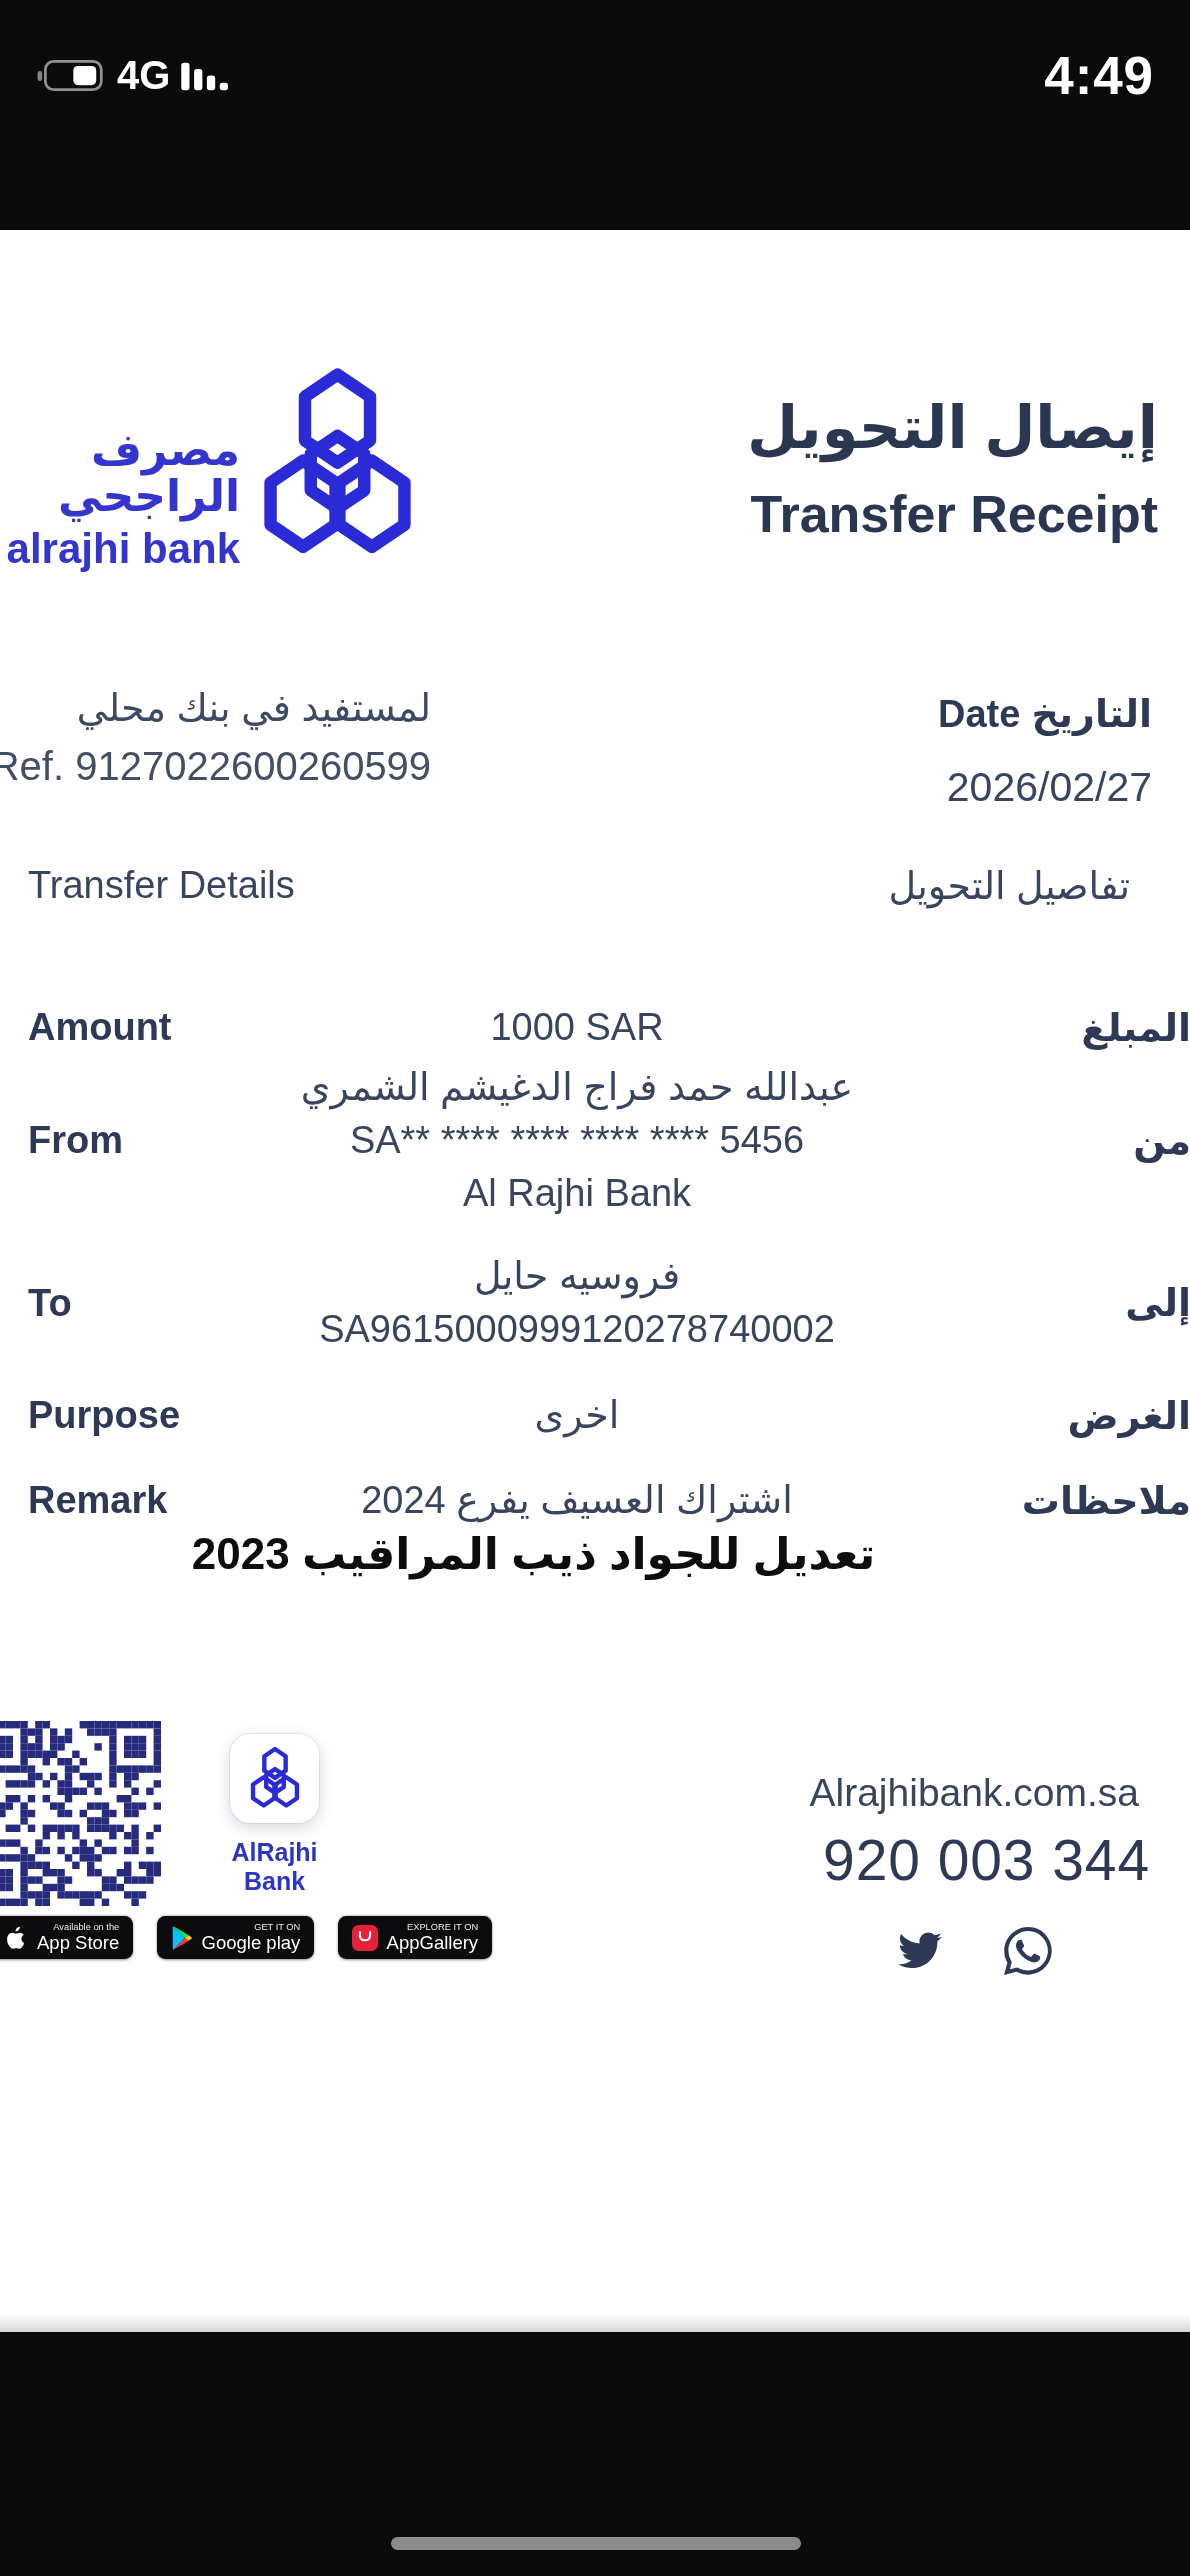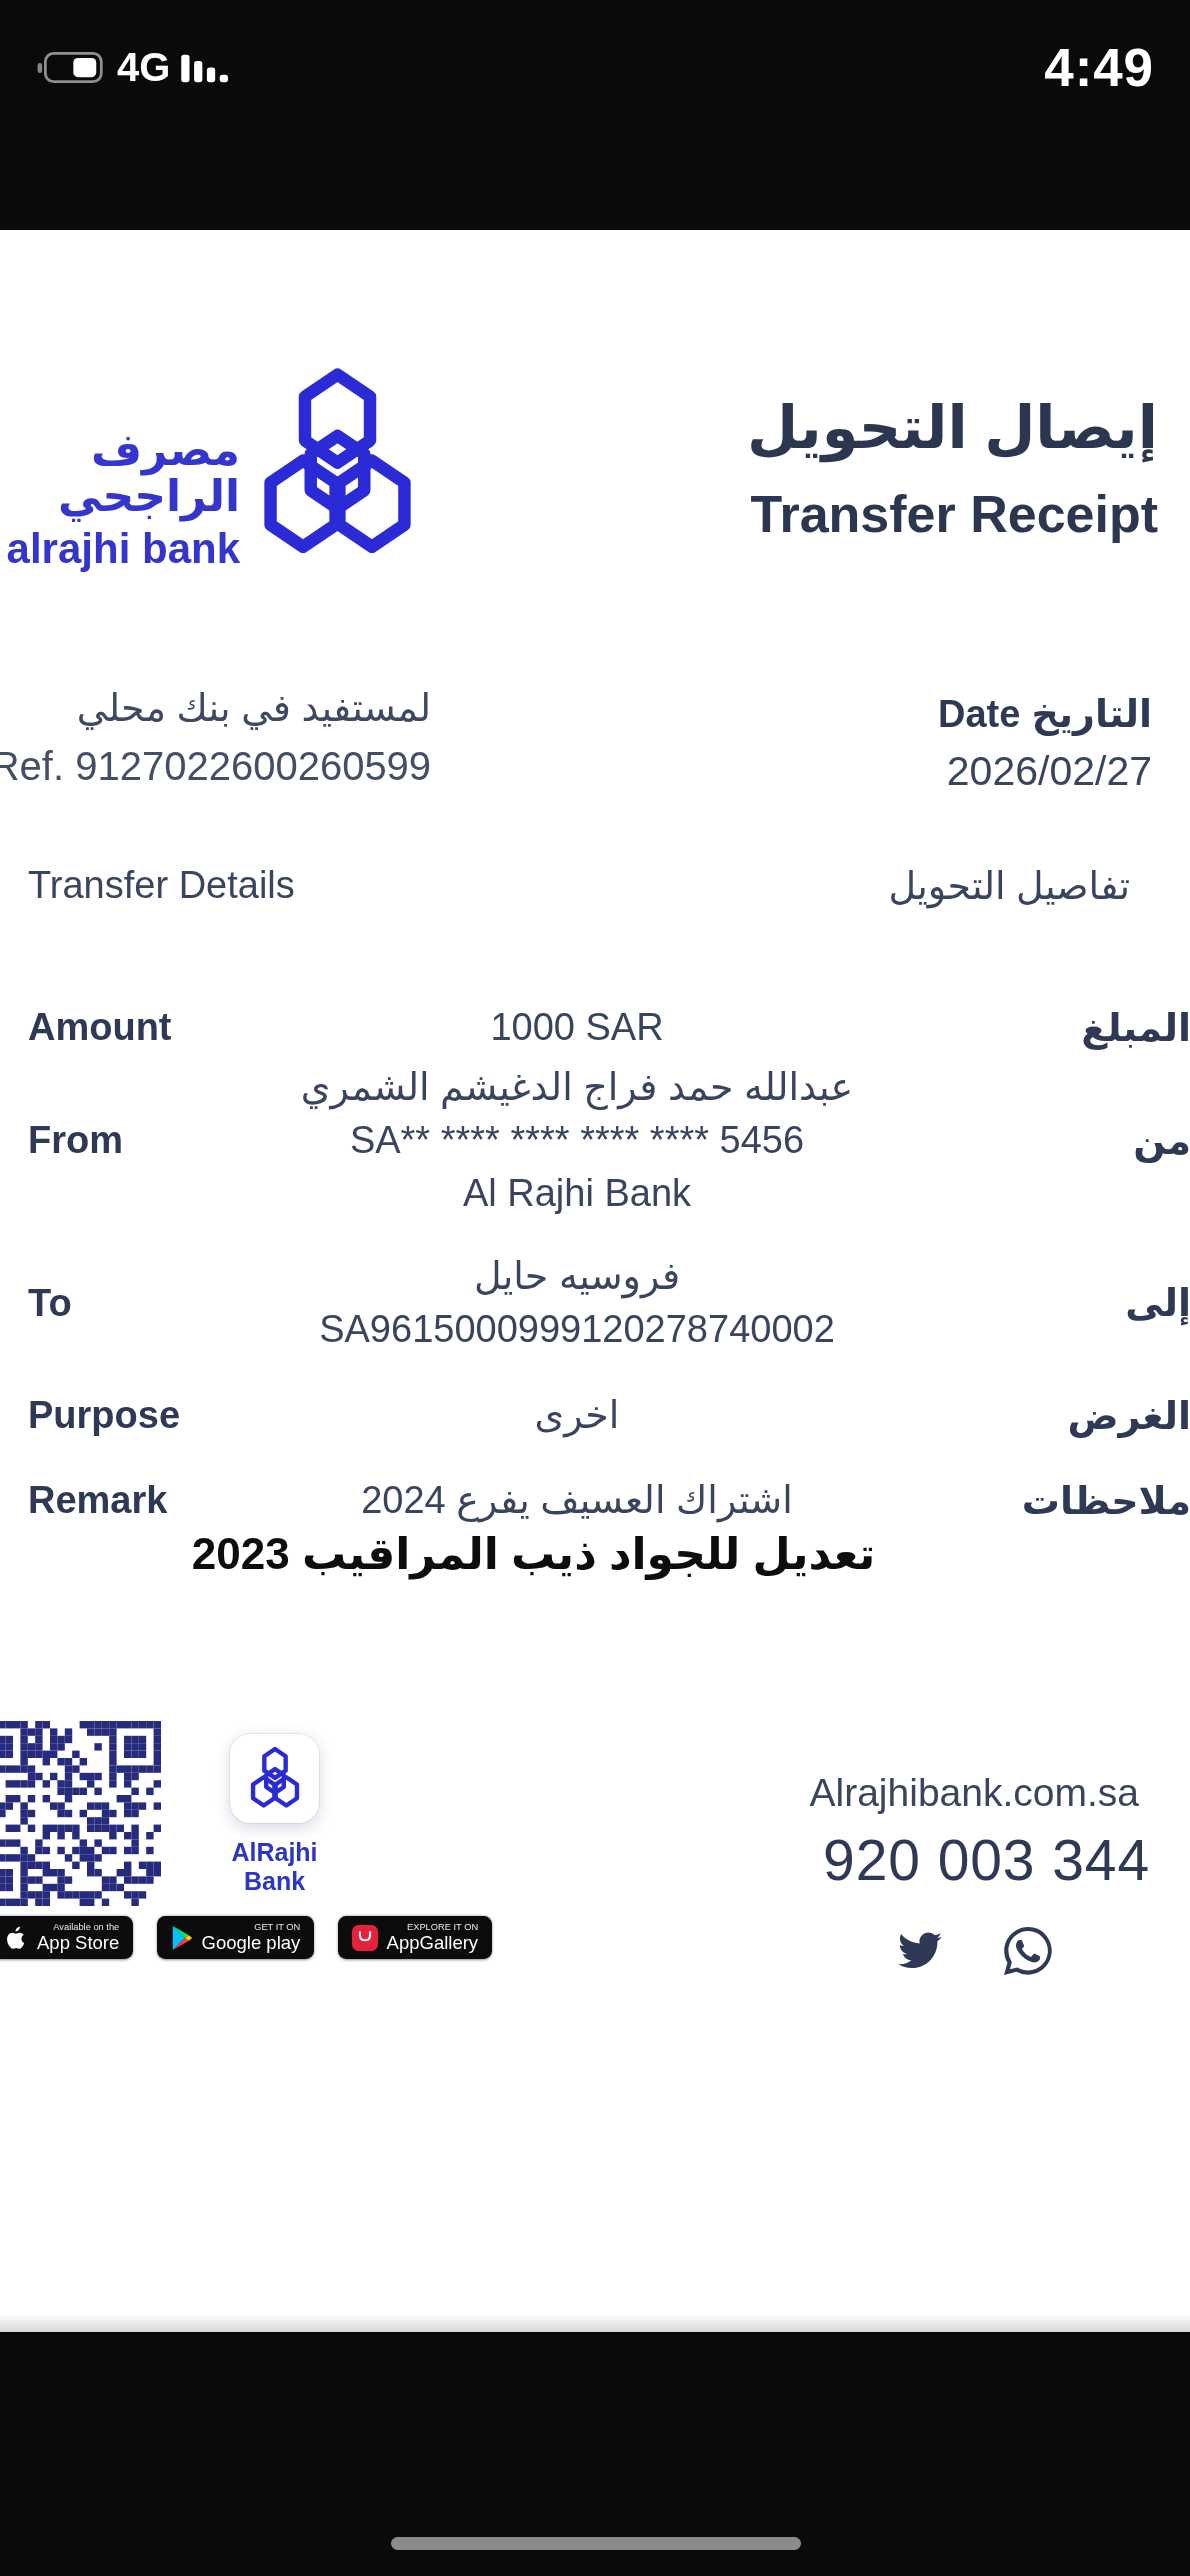--- a/index.html
+++ b/index.html
@@ -1,20 +1,20 @@
 <!DOCTYPE html>
 <html style="font-size:15px"><head>
 <meta charset="utf-8">
 <style>
   html,body{margin:0;padding:0;}
   body{width:1191px;height:2576px;background:#0a0a0b;position:relative;overflow:hidden;
        font-family:"Liberation Sans","DejaVu Sans",sans-serif;}
 
   
-  .status-bar{position:absolute;top:4px;left:0;right:0;height:121px;color:#fff;}
+  .status-bar{position:absolute;top:12px;left:0;right:0;height:121px;color:#fff;}
   .sb-left{position:absolute;left:37px;top:41px;display:flex;align-items:center;gap:11px;}
   .sb-network{font-size:40px;font-weight:600;}
   .sb-time{position:absolute;right:37px;top:33px;font-size:53px;font-weight:700;letter-spacing:0.9px;}
 
   
   .card{position:absolute;top:230px;left:0;width:1191px;height:2102px;background:#ffffff;overflow:hidden;}
   .card::after{content:"";position:absolute;left:0;right:0;bottom:0;height:16.7px;
                background:linear-gradient(#fdfdfd,#d7d7da);}
 
   .logo-icon{position:absolute;left:261px;top:128px;}
@@ -25,21 +25,21 @@
   .title-block{position:absolute;right:33px;top:163px;text-align:right;color:#2b3650;}
   .title-ar{font-size:59px;font-weight:700;}
   .title-en{font-size:52px;font-weight:700;margin-top:22px;}
 
   .meta-left{position:absolute;left:-9.3px;top:456px;color:#3d4961;}
   .meta-note{font-size:38px;}
   .meta-ref{font-size:40px;margin-top:14px;color:#444f66;}
   .meta-right{position:absolute;right:39px;top:462px;text-align:right;}
   .date-label{font-size:38px;font-weight:700;color:#2e3a55;}
   .date-label .lbl-en{margin-right:11px;}
-  .date-value{font-size:41px;margin-top:12px;color:#39455f;}
+  .date-value{font-size:41px;margin-top:28px;color:#39455f;}
 
   .section-row{position:absolute;top:634px;left:0;right:0;height:46px;}
   .section-en{position:absolute;left:28px;font-size:38px;color:#39455f;}
   .section-ar{position:absolute;right:61px;font-size:38px;color:#39455f;margin-left:33px;}
 
   .detail-row{position:absolute;left:0;right:0;display:grid;
               grid-template-columns:190px 1fr 227px;align-items:center;}
   .row-label-en{padding-left:28px;font-size:38px;font-weight:700;color:#2e3a55;}
   .row-label-ar{font-size:38px;font-weight:700;color:#2e3a55;text-align:right;}
   .row-value{text-align:center;font-size:38px;color:#39455f;line-height:53px;}

